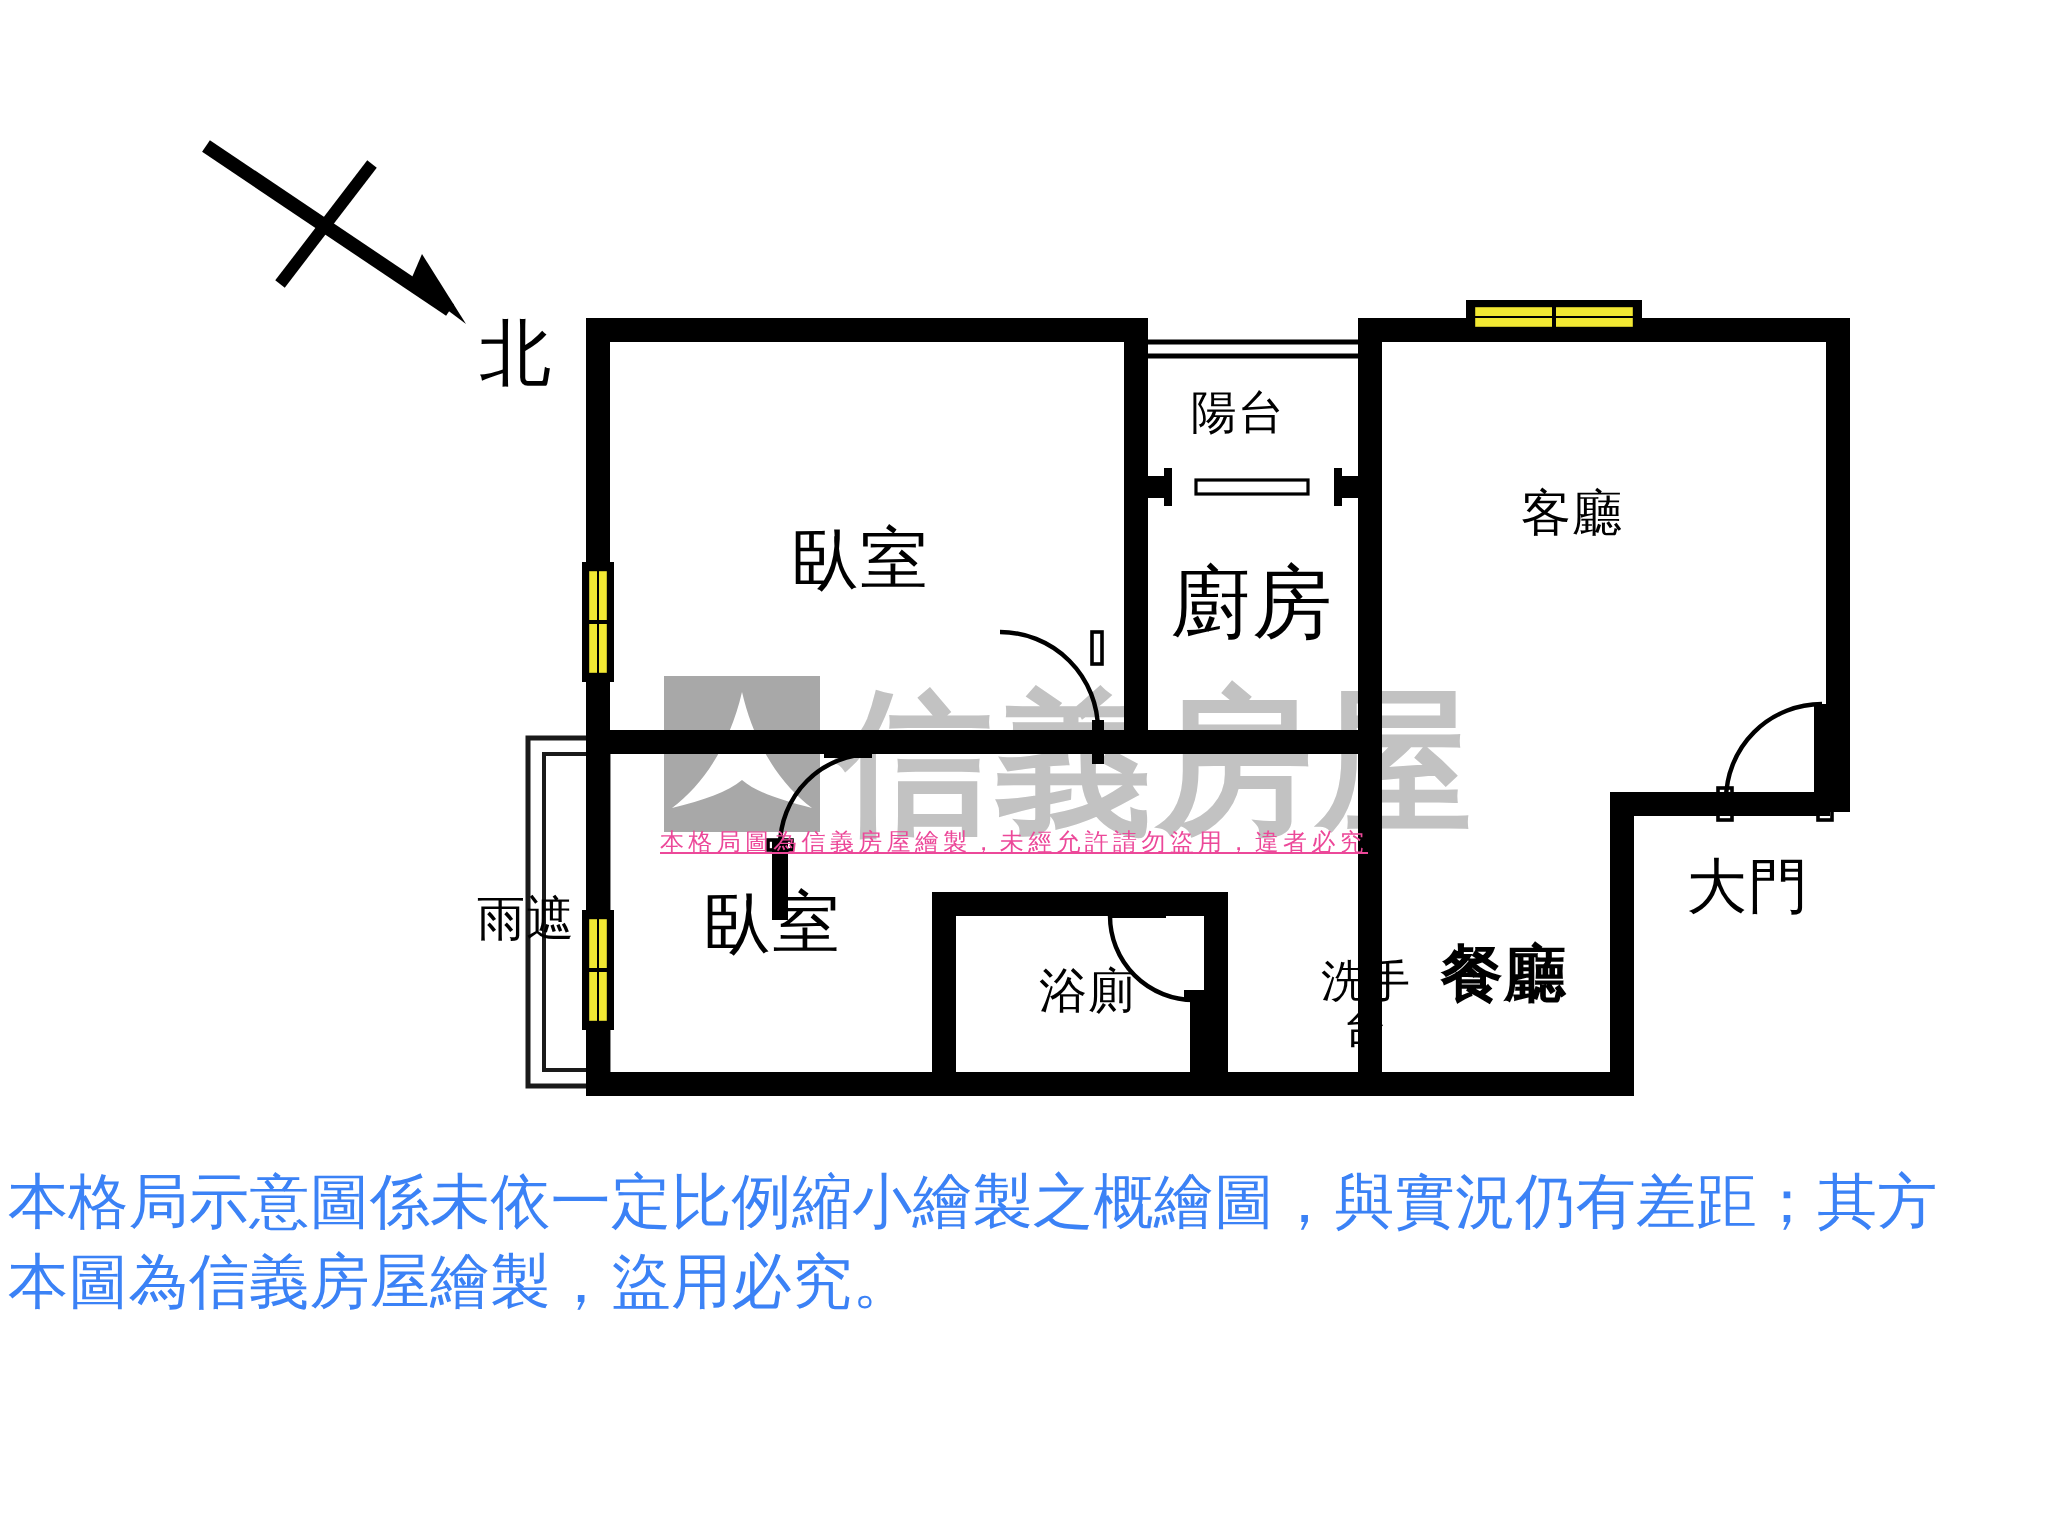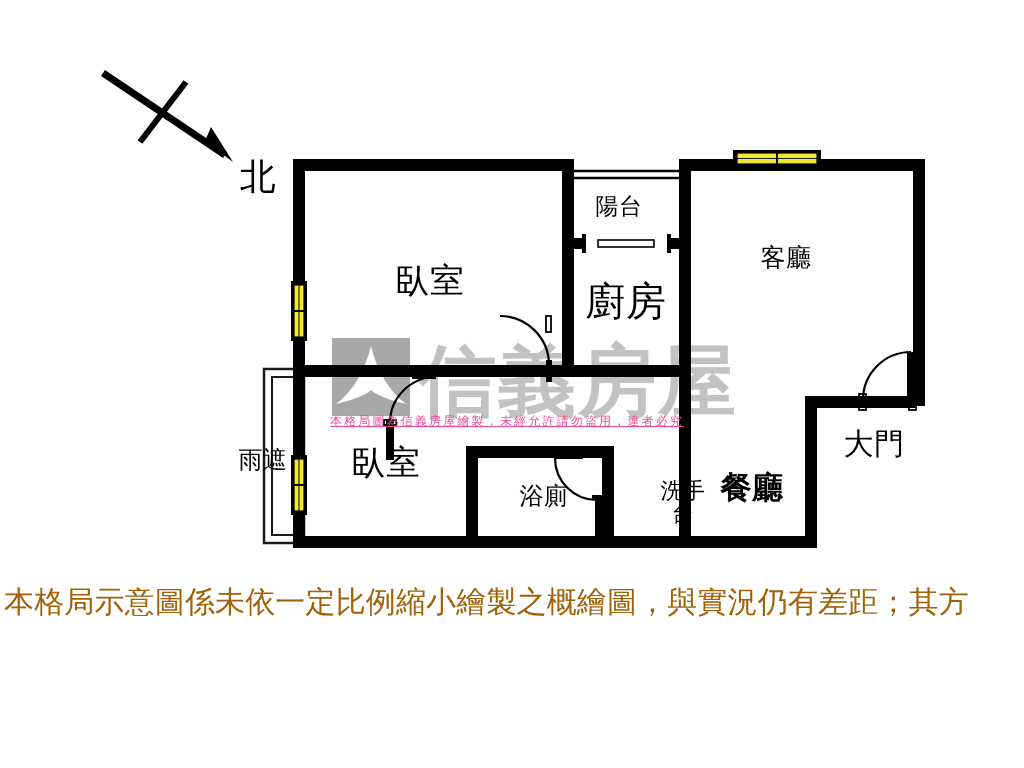--- a/index.html
+++ b/index.html
@@ -37,21 +37,21 @@
     letter-spacing: 0.02em;
   }
   .disclaimer {
     position: absolute;
     left: 4px;
     top: 582px;
     width: 1016px;
     font-family: "Liberation Serif", "DejaVu Serif", serif;
     font-size: 30px;
     line-height: 1.32;
-    color: #a16207;
+    color: #3b82f6;
     letter-spacing: 0.005em;
   }
   .wm-text {
     position: absolute;
     color: #ec4899;
     font-family: "Liberation Serif", "DejaVu Serif", serif;
     font-size: 12px;
     letter-spacing: 0.18em;
     white-space: pre;
     text-decoration: underline;
@@ -211,15 +211,16 @@
   <div class="room-label" style="left:263px; top:461px; font-size:24px; transform:translate(-50%,-50%);">雨遮</div>
 
   <div class="room-label" style="left:874px; top:447px; font-size:30px; transform:translate(-50%,-50%);font-family:Liberation Mono, monospace;">大門</div>
 
   <div class="room-label" style="left:258px; top:178px; font-size:36px; transform:translate(-50%,-50%);">北</div>
 
   <div class="wm-text" style="left:330px; top:413px;">本格局圖為信義房屋繪製，未經允許請勿盜用，違者必究</div>
 
   <div class="disclaimer">
     <div>本格局示意圖係未依一定比例縮小繪製之概繪圖，與實況仍有差距；其方</div>
+    <div>本圖為信義房屋繪製，盜用必究。</div>
   </div>
 
 </div>
 
 </body></html>

